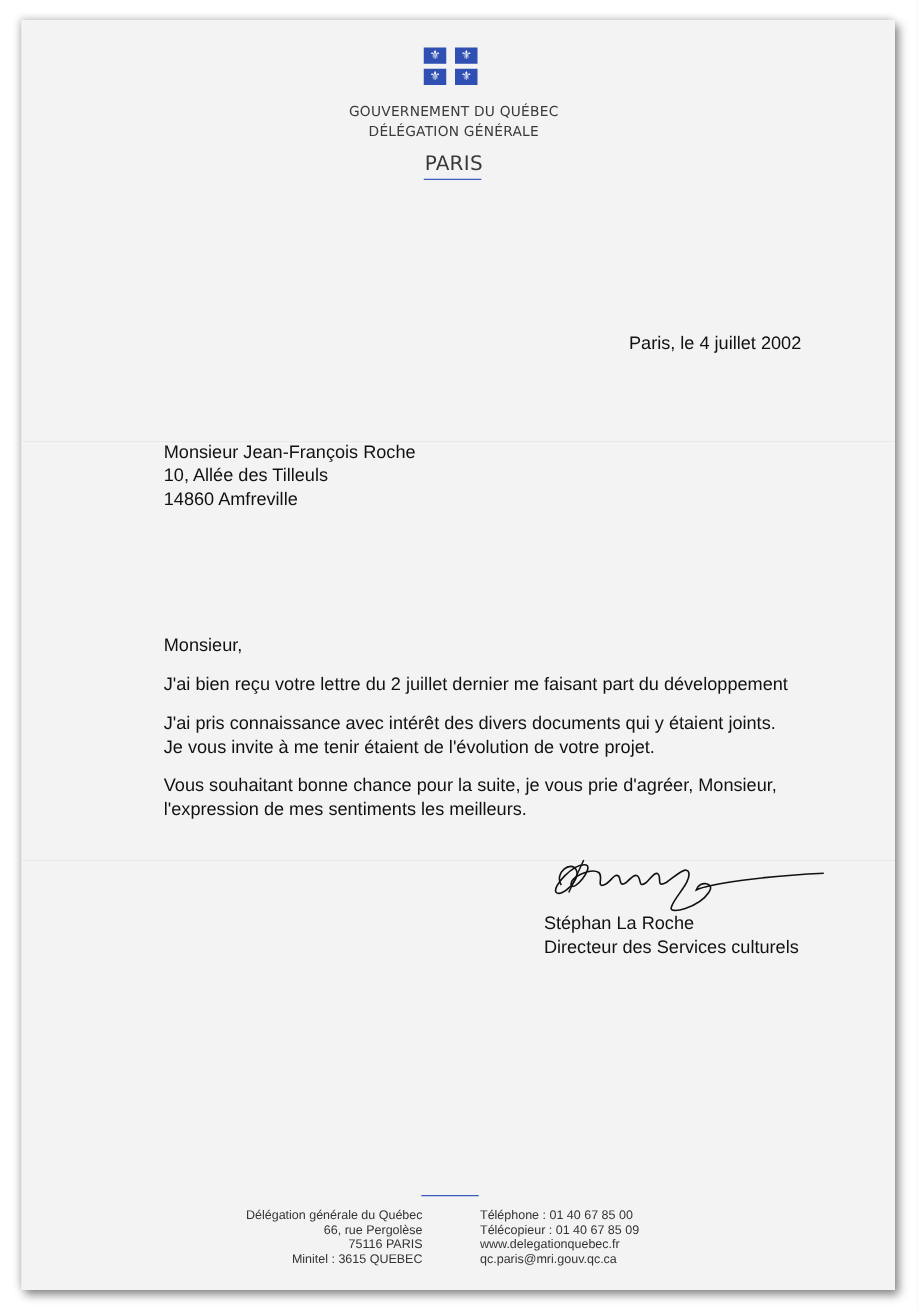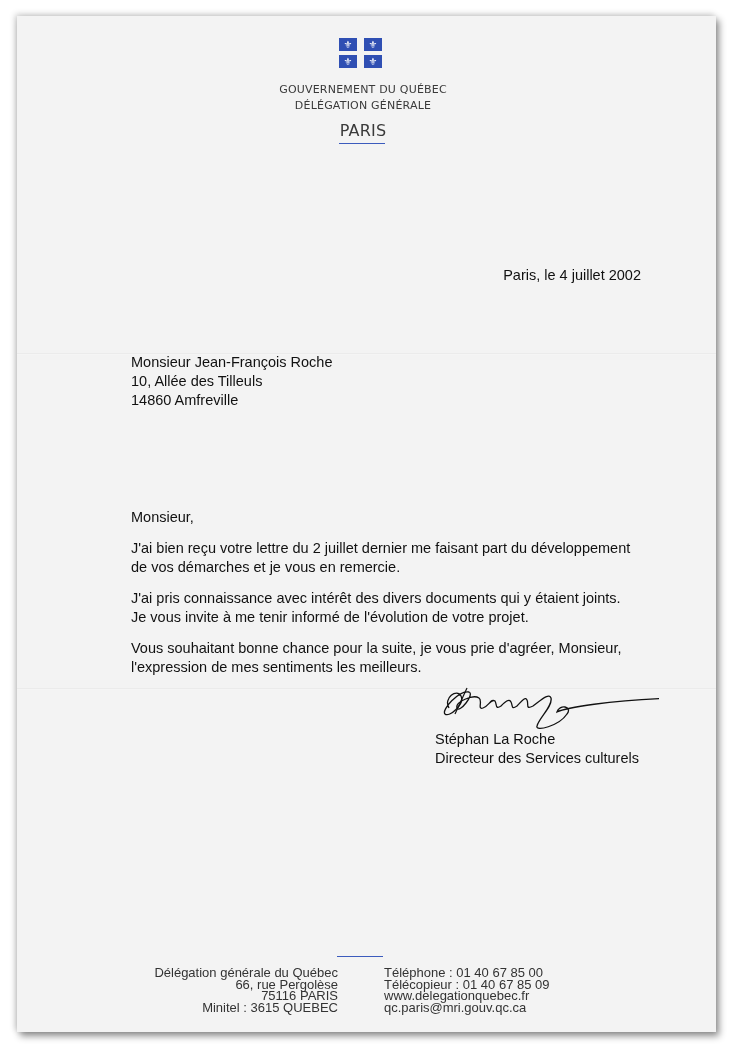--- a/index.html
+++ b/index.html
@@ -25,21 +25,21 @@
   }
   .hdr-rule { position: absolute; left: 322px; top: 127px; width: 46px; height: 1px; background: #3b5bbd; }
   .txt { position: absolute; color: #111; font-size: 14.5px; line-height: 19px; white-space: nowrap; }
   .date { right: 75px; top: 250px; }
   .addr { left: 114px; top: 337px; }
   .body { left: 114px; top: 492px; }
   .body p { margin: 0 0 12px 0; }
   .sig { position: absolute; left: 422px; top: 652px; width: 220px; height: 62px; }
   .signer { position: absolute; right: 77px; top: 714px; color: #111; font-size: 14.5px; line-height: 19px; }
   .foot-rule { position: absolute; left: 320px; top: 940px; width: 46px; height: 1px; background: #3b5bbd; }
-  .foot { position: absolute; top: 951px; font-size: 13px; line-height: 11.5px; color: #333; }
+  .foot { position: absolute; top: 951px; font-size: 10px; line-height: 11.5px; color: #333; }
   .foot-left { right: 378px; text-align: right; }
   .foot-right { left: 367px; text-align: left; }
 </style>
 </head>
 <body>
 
 <div class="page">
   <div class="fold" style="top:337px"></div>
   <div class="fold" style="top:672px"></div>
 
@@ -59,25 +59,24 @@
   <div class="txt addr">
     <div>Monsieur Jean-François Roche</div>
     <div>10, Allée des Tilleuls</div>
     <div>14860 Amfreville</div>
   </div>
 
   <div class="txt body">
     <p>Monsieur,</p>
     <p>
       <span>J'ai bien reçu votre lettre du 2 juillet dernier me faisant part du développement</span><br>
-      <span>de vos démarches et je vous en remercie.</span>
     </p>
     <p>
       <span>J'ai pris connaissance avec intérêt des divers documents qui y étaient joints.</span><br>
-      <span>Je vous invite à me tenir informé de l'évolution de votre projet.</span>
+      <span>Je vous invite à me tenir étaient de l'évolution de votre projet.</span>
     </p>
     <p>
       <span>Vous souhaitant bonne chance pour la suite, je vous prie d'agréer, Monsieur,</span><br>
       <span>l'expression de mes sentiments les meilleurs.</span>
     </p>
   </div>
 
   <svg class="sig" viewBox="0 0 220 62">
     <path d="M10 40 C 4 30, 18 20, 22 28 C 26 36, 10 50, 6 46 C 2 42, 20 22, 30 24 C 36 26, 20 46, 18 40 C 16 34, 34 26, 40 30 C 44 33, 38 42, 44 40 C 50 38, 52 30, 56 33 C 58 36, 56 42, 62 38 C 66 34, 70 30, 72 34 C 74 38, 72 42, 78 38 C 82 34, 86 28, 88 32 C 90 36, 86 42, 94 38 C 100 34, 110 24, 112 30 C 114 38, 100 50, 98 58 C 96 64, 120 58, 128 46 C 134 38, 120 36, 118 44 C 126 40, 170 32, 235 30" fill="none" stroke="#111" stroke-width="1.3"></path>
     <path d="M 28 20 L 16 46" fill="none" stroke="#111" stroke-width="1.2"></path>

